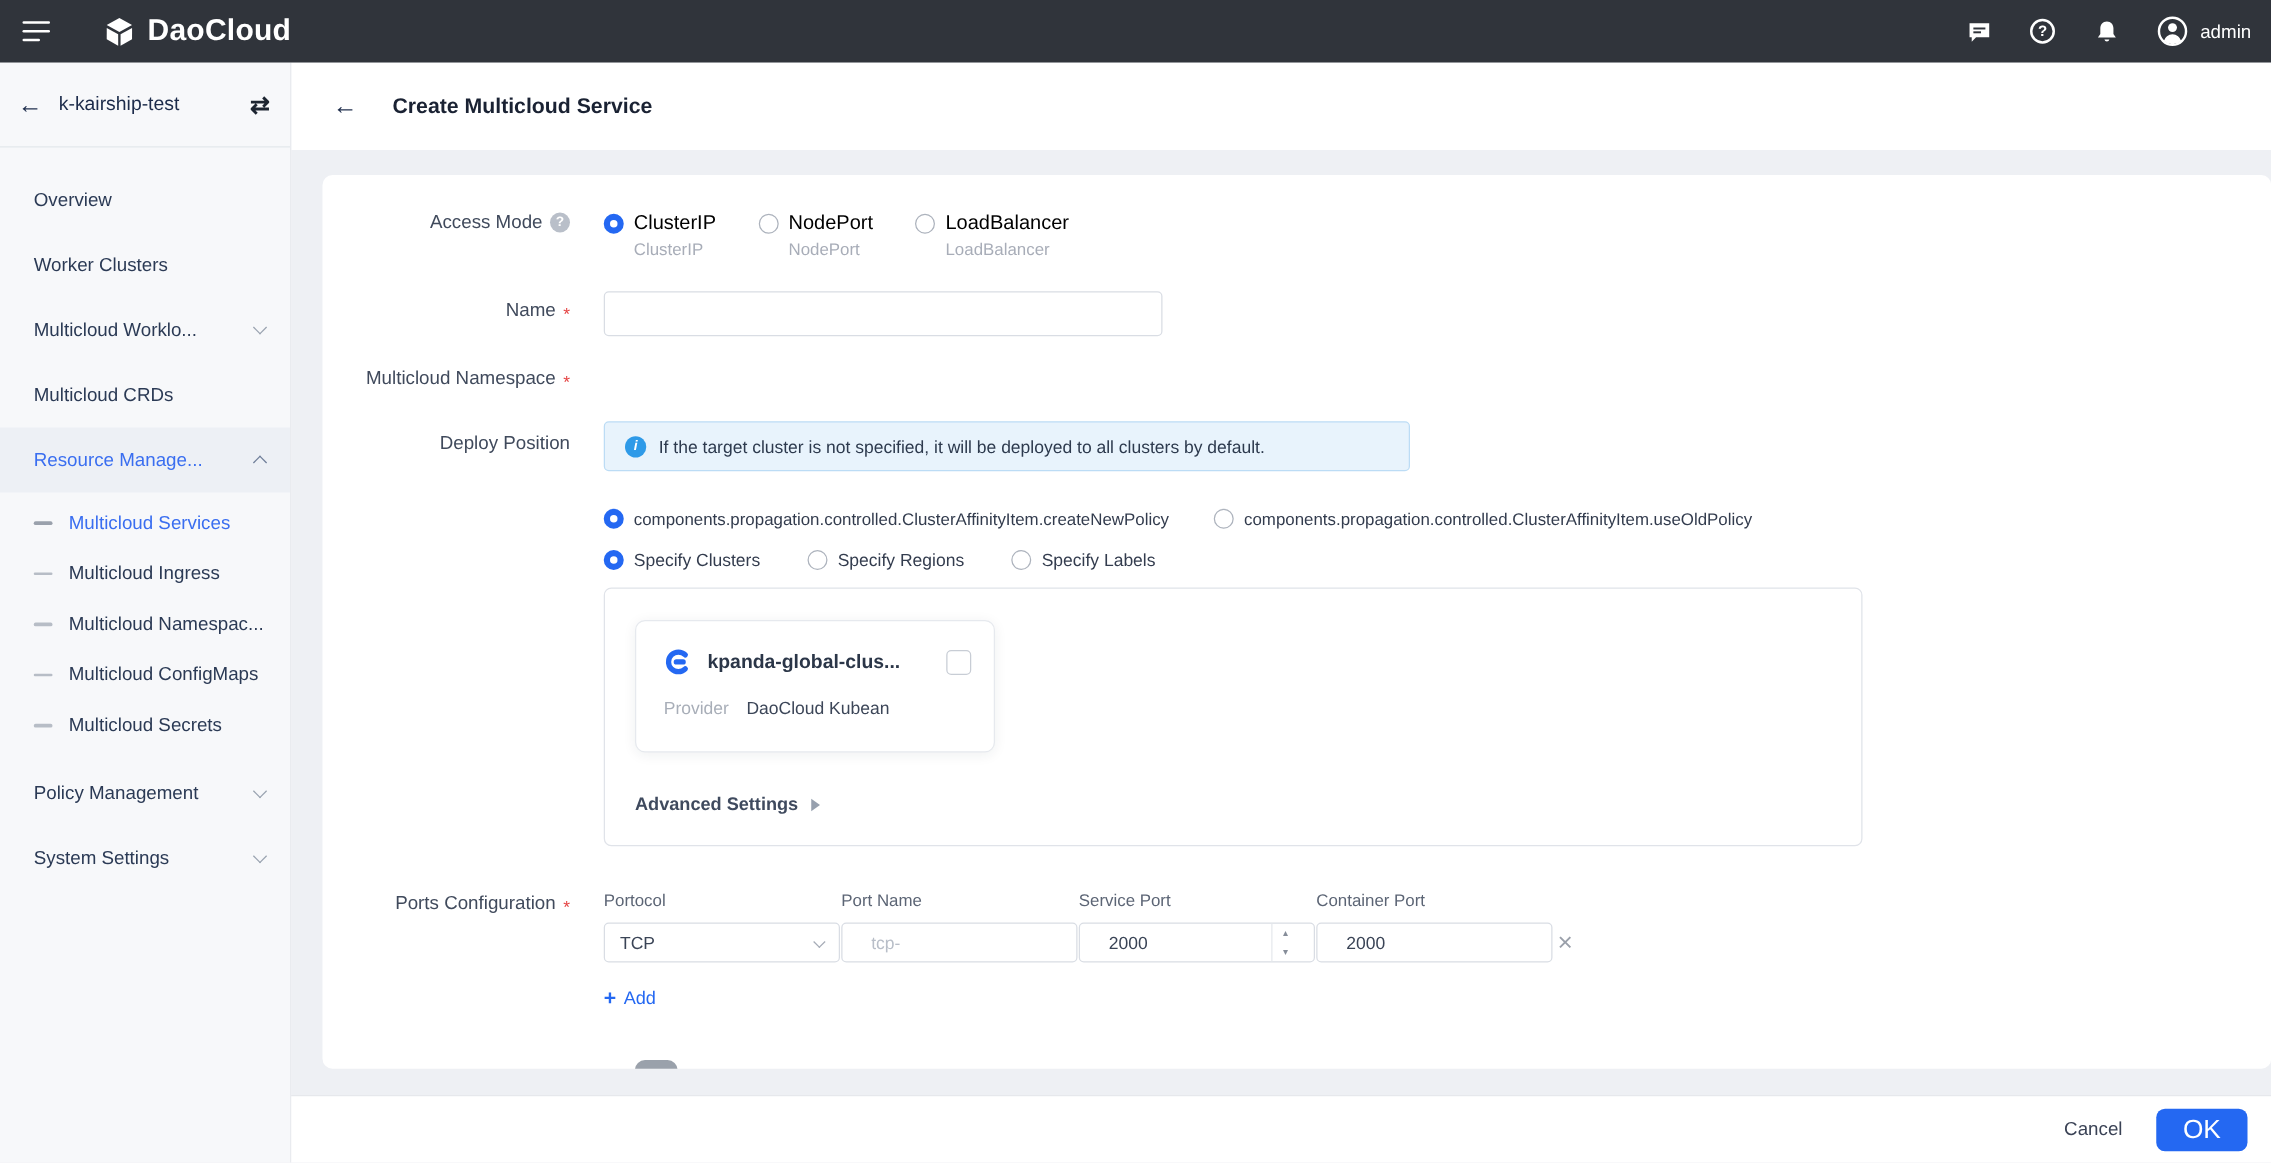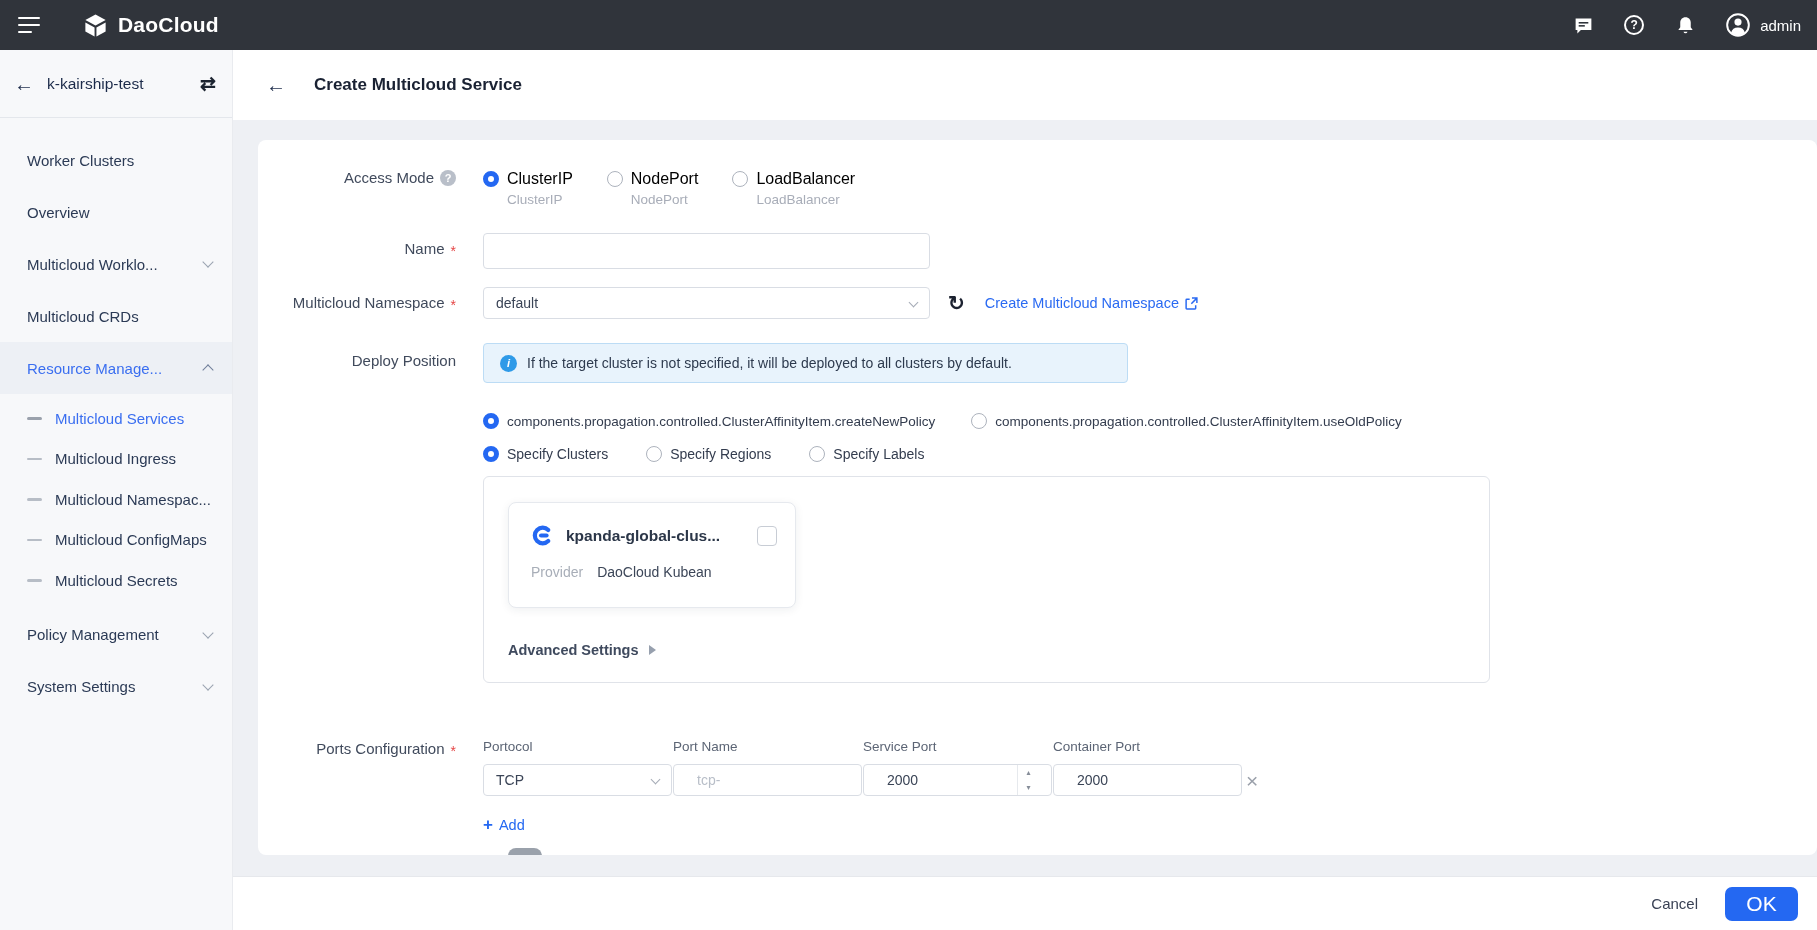--- a/index.html
+++ b/index.html
@@ -4,21 +4,21 @@
 <style>
   * { margin:0; padding:0; box-sizing:border-box; }
   html,body { width:1817px; height:930px; overflow:hidden; font-family:"Liberation Sans", sans-serif; background:#eef0f4; }
 
   
   .navbar { position:absolute; top:0; left:0; right:0; height:50px; background:#30343b; display:flex; align-items:center; color:#fff; z-index:30; }
   .hamburger { width:22px; height:16px; margin-left:18px; display:flex; flex-direction:column; justify-content:space-between; cursor:pointer; }
   .hamburger span { height:2.4px; background:#fff; border-radius:2px; }
   .hamburger span:nth-child(1){ width:22px; } .hamburger span:nth-child(2){ width:22px; } .hamburger span:nth-child(3){ width:14px; }
   .brand { display:flex; align-items:center; margin-left:42px; gap:9px; }
-  .brand-name { font-size:21px; font-weight:bold; letter-spacing:.2px; }
+  .brand-name { font-size:24px; font-weight:bold; letter-spacing:.2px; }
   .nav-right { margin-left:auto; display:flex; align-items:center; gap:29px; padding-right:16px; }
   .nav-icon { width:22px; height:22px; display:flex; align-items:center; justify-content:center; cursor:pointer; }
   .help-badge { width:20px; height:20px; border-radius:50%; border:2px solid #fff; color:#fff; font-size:12px; font-weight:bold; display:flex; align-items:center; justify-content:center; }
   .user-chip { display:flex; align-items:center; gap:9px; cursor:pointer; }
   .user-name { font-size:15px; color:#fff; }
 
   
   .sidebar { position:absolute; top:50px; left:0; width:233px; bottom:0; background:#f7f8fa; border-right:1px solid #e9ebef; z-index:20; }
   .sidebar-header { height:68px; display:flex; align-items:center; padding:0 16px 0 14px; border-bottom:1px solid #e4e7ec; }
   .back-arrow { font-size:20px; font-weight:bold; color:#1c2b4a; cursor:pointer; line-height:1; }
@@ -104,21 +104,21 @@
   .add-row { margin-top:20px; display:flex; align-items:center; gap:6px; cursor:pointer; }
   .add-plus { color:#2468f2; font-size:17px; font-weight:bold; line-height:1; }
   .add-label { color:#2468f2; font-size:14.5px; }
 
   .toggle-fragment { position:absolute; left:250px; top:708px; width:34px; height:16px; border-radius:8px; background:#9aa1ab; }
 
   .footer { position:absolute; left:0; right:0; bottom:0; height:53px; background:#fff; box-shadow:0 -1px 0 #e6e8ec; display:flex; align-items:center; justify-content:flex-end; gap:27px; padding-right:19px; z-index:25; }
   .cancel-btn { font-size:15px; color:#3a4255; background:none; border:none; cursor:pointer; font-family:"Liberation Sans",sans-serif; }
   .ok-btn { width:73px; height:34px; background:#2468f2; color:#fff; border:none; border-radius:7px; font-size:21px; cursor:pointer; font-family:"Liberation Sans",sans-serif; }
 
-  .mt28 { margin-top:28px; } .mt26 { margin-top:26px; } .mt18 { margin-top:18px; } .mt24 { margin-top:24px; } .mt38 { margin-top:56px; }
+  .mt28 { margin-top:28px; } .mt26 { margin-top:26px; } .mt18 { margin-top:18px; } .mt24 { margin-top:24px; } .mt38 { margin-top:36px; }
   .pt7 { padding-top:7px; } .pt9 { padding-top:9px; } .pt1 { padding-top:1px; }
 </style>
 </head>
 <body>
 
 <div class="navbar">
   <div class="hamburger">
       <span></span>
       <span></span>
       <span></span>
@@ -160,24 +160,24 @@
 </div>
 
 <div class="sidebar">
   <div class="sidebar-header">
     <span class="back-arrow">←</span>
     <span class="cluster-name">k-kairship-test</span>
     <span class="swap-glyph">⇄</span>
   </div>
   <div class="menu">
     <div class="menu-item">
+        <span>Overview</span>
+      </div>
+    <div class="menu-item">
         <span>Worker Clusters</span>
-      </div>
-    <div class="menu-item">
-        <span>Overview</span>
       </div>
     <div class="menu-item">
         <span>Multicloud Worklo...</span>
         <span class="chev down"></span>
       </div>
     <div class="menu-item">
         <span>Multicloud CRDs</span>
       </div>
     <div class="menu-item parent-active">
         <span>Resource Manage...</span>
@@ -259,34 +259,20 @@
         <span>Name</span>
         <span class="req">*</span>
       </div>
       <input class="text-input" type="text" value="" style="">
     </div>
 
     <div class="form-row mt18">
       <div class="form-label pt7">
         <span>Multicloud Namespace</span>
         <span class="req">*</span>
-      </div>
-      <div class="ns-row">
-        <div class="select">
-          <span>default</span>
-          <span class="sel-chev"></span>
-        </div>
-        <span class="refresh-glyph">↻</span>
-        <span class="ns-link">
-          <span>Create Multicloud Namespace</span>
-          <svg width="13" height="13" viewBox="0 0 14 14">
-            <path d="M5 2.5 H2 a0.8 0.8 0 0 0 -0.8 0.8 V12 a0.8 0.8 0 0 0 0.8 0.8 H10.7 a0.8 0.8 0 0 0 0.8 -0.8 V9" fill="none" stroke="#2a6af2" stroke-width="1.6"></path>
-            <path d="M7.5 1.2 H12.8 V6.5 M12.5 1.5 L6.8 7.2" fill="none" stroke="#2a6af2" stroke-width="1.6"></path>
-          </svg>
-        </span>
       </div>
     </div>
 
     <div class="form-row mt24">
       <div class="form-label pt9">
         <span>Deploy Position</span>
       </div>
       <div>
         <div class="alert">
           <span class="info-icon">i</span>

